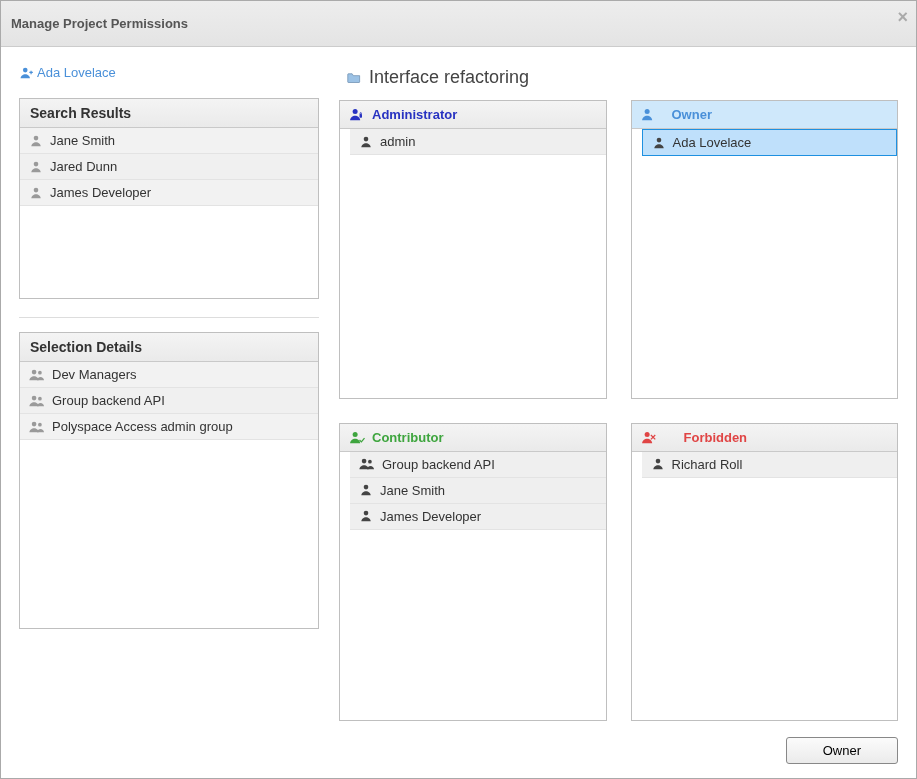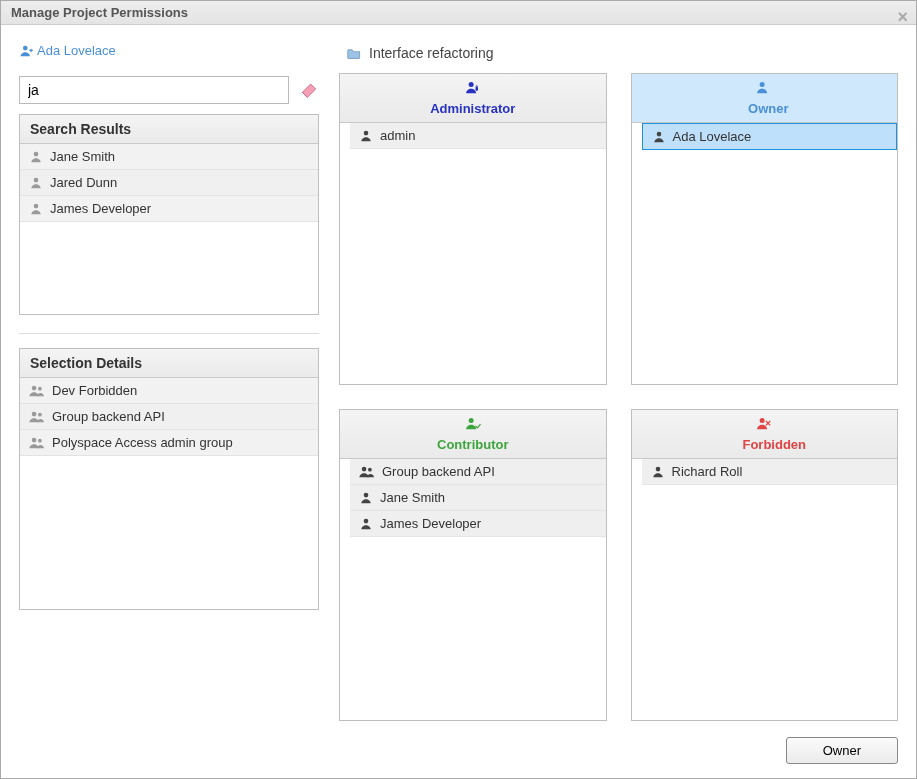--- a/index.html
+++ b/index.html
@@ -1,50 +1,50 @@
 <!DOCTYPE html>
 <html><head>
 <meta charset="utf-8">
 <style>
   * { box-sizing: border-box; margin: 0; padding: 0; }
   html, body { width: 917px; height: 779px; font-family: Arial, Helvetica, sans-serif; font-size: 13px; color: #333; background: #fff; }
   .dialog { width: 917px; height: 779px; border: 1px solid #aaa; background: #fff; display: flex; flex-direction: column; }
-  .titlebar { background: linear-gradient(#ededed,#e4e4e4); border-bottom: 1px solid #ccc; height: 24px; display: flex; align-items: center; padding: 0 10px; font-weight: bold; color: #555; position: relative; }
+  .titlebar { background: linear-gradient(#ededed,#e4e4e4); border-bottom: 1px solid #ccc; height: 46px; display: flex; align-items: center; padding: 0 10px; font-weight: bold; color: #555; position: relative; }
   .titlebar .close-x { position: absolute; right: 8px; top: 6px; color: #aaa; font-size: 18px; cursor: pointer; }
   .body { flex: 1; display: flex; padding: 18px 18px 6px 18px; gap: 20px; }
   .left { width: 300px; display: flex; flex-direction: column; }
   .current-user { color: #4a90d9; font-size: 13px; display: flex; align-items: center; gap: 2px; margin-bottom: 18px; }
   .search-row { display: flex; align-items: center; gap: 10px; margin-bottom: 10px; }
   .search-input { flex: 1; height: 28px; border: 1px solid #bbb; padding: 0 8px; font-size: 14px; background: #fff; }
   .eraser { width: 20px; cursor: pointer; }
   .panel { border: 1px solid #bfbfbf; background: #fff; display: flex; flex-direction: column; margin-bottom: 18px; }
   .panel-header { background: linear-gradient(#f4f4f4,#eaeaea); border-bottom: 1px solid #c9c9c9; font-weight: bold; font-size: 14px; padding: 6px 10px; }
   .panel-body { flex: 1; overflow: auto; background: #fff; }
   .list-item { padding: 5px 8px; border-bottom: 1px solid #e3e3e3; display: flex; align-items: center; gap: 6px; background: #f0f0f0; cursor: pointer; }
   .list-item:nth-child(even){ background:#f0f0f0; }
   .list-item:nth-child(odd){ background:#f2f2f2; }
   .hr { border: none; border-top: 1px solid #ddd; margin: 0 0 14px 0; }
   .right { flex: 1; display: flex; flex-direction: column; }
-  .project-header { display: flex; align-items: center; gap: 6px; font-size: 14px; color: #444; padding: 2px 6px 12px 6px; }
+  .project-header { display: flex; align-items: center; gap: 6px; font-size: 18px; color: #444; padding: 2px 6px 12px 6px; }
   .grid { flex: 1; display: grid; grid-template-columns: 1fr 1fr; grid-template-rows: 1fr 1fr; gap: 24px; }
   .role-panel { border: 1px solid #bfbfbf; background: #fff; display: flex; flex-direction: column; }
-  .role-header { background: linear-gradient(#f4f4f4,#eaeaea); border-bottom: 1px solid #c9c9c9; font-weight: bold; padding: 6px 8px; display: flex; align-items: center; gap: 6px; flex-direction: column; }
+  .role-header { background: linear-gradient(#f4f4f4,#eaeaea); border-bottom: 1px solid #c9c9c9; font-weight: bold; padding: 6px 8px; display: flex; align-items: center; gap: 6px; }
   .role-header.owner-selected { background: #cfe8fb; }
   .role-body { flex: 1; overflow: auto; }
   .role-item { padding: 5px 8px; border-bottom: 1px solid #e3e3e3; display: flex; align-items: center; gap: 6px; background: #efefef; cursor: pointer; margin-left: 10px; }
   .role-item.selected { background: #bfe0fb; border: 1px solid #1e90e0; }
   .admin-color { color: #2732c1; }
   .owner-color { color: #4a90d9; margin-left: 8px; }
   .contrib-color { color: #3ea53e; }
   .forbid-color { color: #e04545; padding-left: 20px; }
   .footer { padding: 10px 18px 14px; display: flex; justify-content: flex-end; }
   .btn { border: 1px solid #888; background: linear-gradient(#fbfbfb,#ebebeb); padding: 5px 36px; border-radius: 3px; cursor: pointer; font-size: 13px; }
   svg { flex-shrink: 0; }
   #panel-search-results { height: 201px; }
-  #panel-selection-details { height: 262px; margin-bottom: 12px; }
+  #panel-selection-details { height: 297px; margin-bottom: 12px; }
 </style>
 </head>
 <body>
 
 <div class="dialog">
 
   <div class="titlebar">
     <span>Manage Project Permissions</span>
     <span class="close-x">×</span>
   </div>
@@ -55,29 +55,20 @@
 
       <div class="current-user">
         <svg width="16" height="14" viewBox="0 0 24 24" fill="#4a90d9">
             <circle cx="9" cy="7" r="4"></circle>
             <path d="M1 21c0-4 4-7 8-7s8 3 8 7"></path>
             <path d="M19 8v6M16 11h6" stroke="#4a90d9" stroke-width="2"></path>
           </svg>
         <span>Ada Lovelace</span>
       </div>
 
-      <div class="search-row">
-        <input class="search-input" type="text" value="ja" style="">
-        <span class="eraser">
-          <svg width="20" height="18" viewBox="0 0 24 20">
-              <path d="M4 14 L14 4 L20 10 L10 20 L4 14 Z" fill="#f5a0b5" stroke="#c06080"></path>
-              <path d="M4 14 L10 20" stroke="#c06080"></path>
-            </svg>
-        </span>
-      </div>
 
       <div class="panel" id="panel-search-results">
         <div class="panel-header">Search Results</div>
         <div class="panel-body" id="search-results-body">
             <div class="list-item">
               <svg width="16" height="14" viewBox="0 0 24 24" fill="#9a9a9a">
                 <circle cx="12" cy="7" r="4"></circle>
                 <path d="M4 21c0-4 4-7 8-7s8 3 8 7"></path>
               </svg>
               <span>Jane Smith</span>
@@ -104,21 +95,21 @@
       <div class="panel" id="panel-selection-details">
         <div class="panel-header">Selection Details</div>
         <div class="panel-body" id="selection-details-body">
             <div class="list-item">
               <svg width="18" height="14" viewBox="0 0 28 24" fill="#9a9a9a">
                 <circle cx="9" cy="7" r="4"></circle>
                 <path d="M1 21c0-4 4-7 8-7s8 3 8 7"></path>
                 <circle cx="19" cy="8" r="3.2"></circle>
                 <path d="M14 21c0-3 3-5.5 6-5.5s6 2.5 6 5.5"></path>
               </svg>
-              <span>Dev Forbidden</span>
+              <span>Dev Managers</span>
             </div>
             <div class="list-item">
               <svg width="18" height="14" viewBox="0 0 28 24" fill="#9a9a9a">
                 <circle cx="9" cy="7" r="4"></circle>
                 <path d="M1 21c0-4 4-7 8-7s8 3 8 7"></path>
                 <circle cx="19" cy="8" r="3.2"></circle>
                 <path d="M14 21c0-3 3-5.5 6-5.5s6 2.5 6 5.5"></path>
               </svg>
               <span>Group backend API</span>
             </div>

